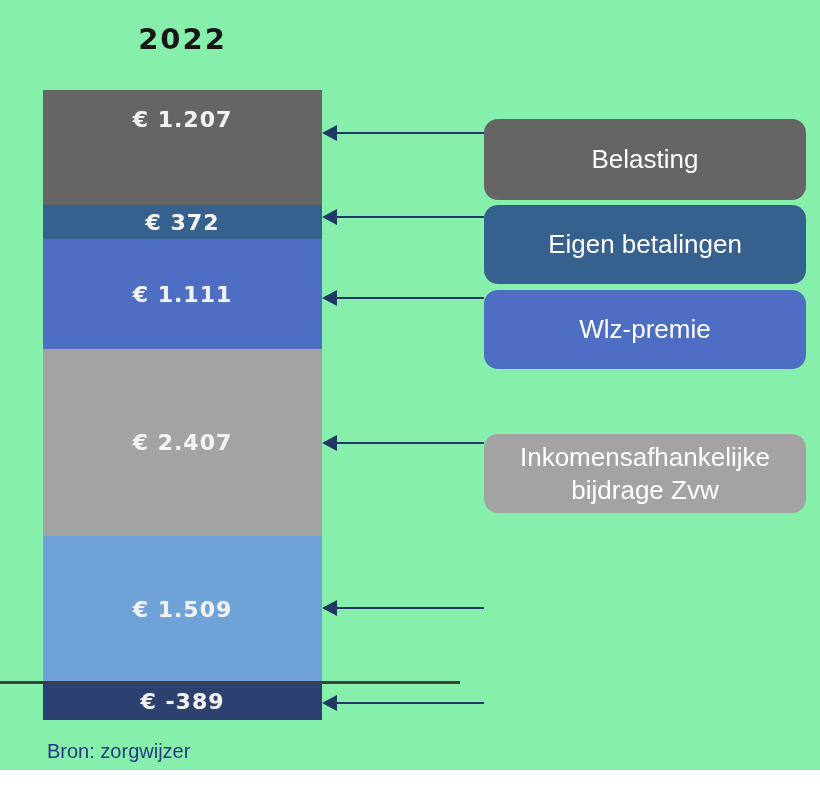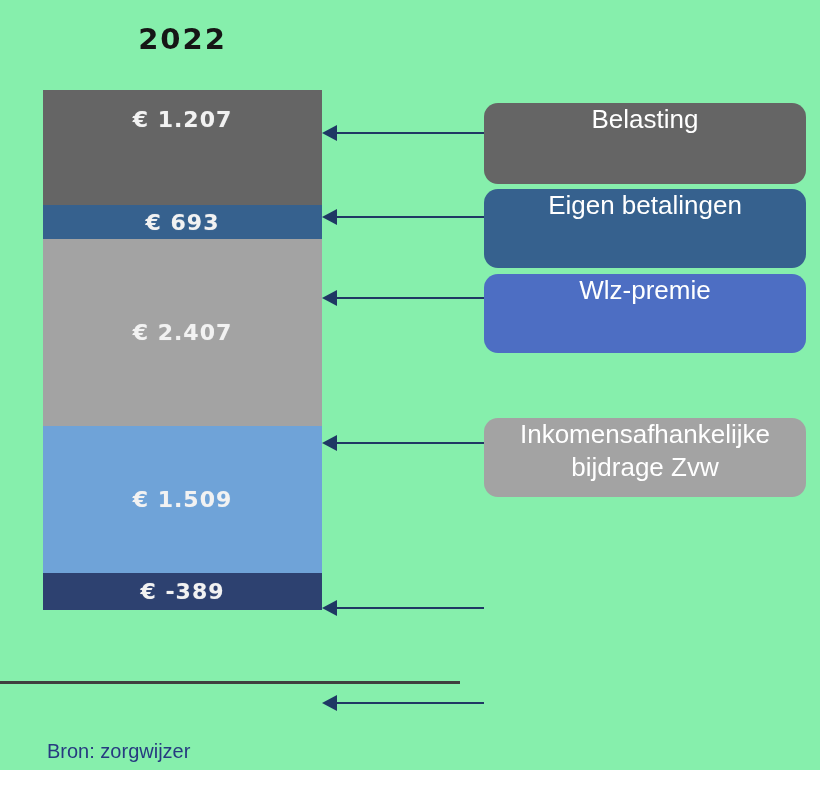--- a/index.html
+++ b/index.html
@@ -72,27 +72,29 @@
     z-index: 3;
   }
 
   
   .box {
     position: absolute;
     left: 484px;
     width: 322px;
     border-radius: 14px;
     display: flex;
+    align-items: center;
     justify-content: center;
     text-align: center;
     color: #ffffff;
     font-size: 26px;
     line-height: 1.25;
     padding: 0 6px;
     box-sizing: border-box;
+    margin-top: 16px;
   }
   .box-0 { top: 103px; height: 81px; }
   .box-1 { top: 189px; height: 79px; }
   .box-2 { top: 274px; height: 79px; }
   .box-3 { top: 418px; height: 79px; }
   .box-4 { top: 582px; height: 79px; }
   .box-5 { top: 675px; height: 79px; }
 
   
   .arrow {
@@ -141,21 +143,24 @@
 
 <div class="canvas">
 
   <div class="chart-title">2022</div>
 
   <div class="bar">
     <div class="seg seg-0" style="background-color: rgb(101, 101, 101);">
       <span class="val">€ 1.207</span>
     </div>
     <div class="seg seg-1" style="background-color: rgb(54, 97, 142);">
-      <span class="val">€ 693</span>
+      <span class="val">€ 372</span>
+    </div>
+    <div class="seg seg-2" style="background-color: rgb(77, 110, 195);">
+      <span class="val">€ 1.111</span>
     </div>
     <div class="seg seg-3" style="background-color: rgb(163, 163, 163);">
       <span class="val">€ 2.407</span>
     </div>
     <div class="seg seg-4" style="background-color: rgb(111, 163, 216);">
       <span class="val">€ 1.509</span>
     </div>
     <div class="seg seg-5" style="background-color: rgb(45, 65, 112);">
       <span class="val">€ -389</span>
     </div>

